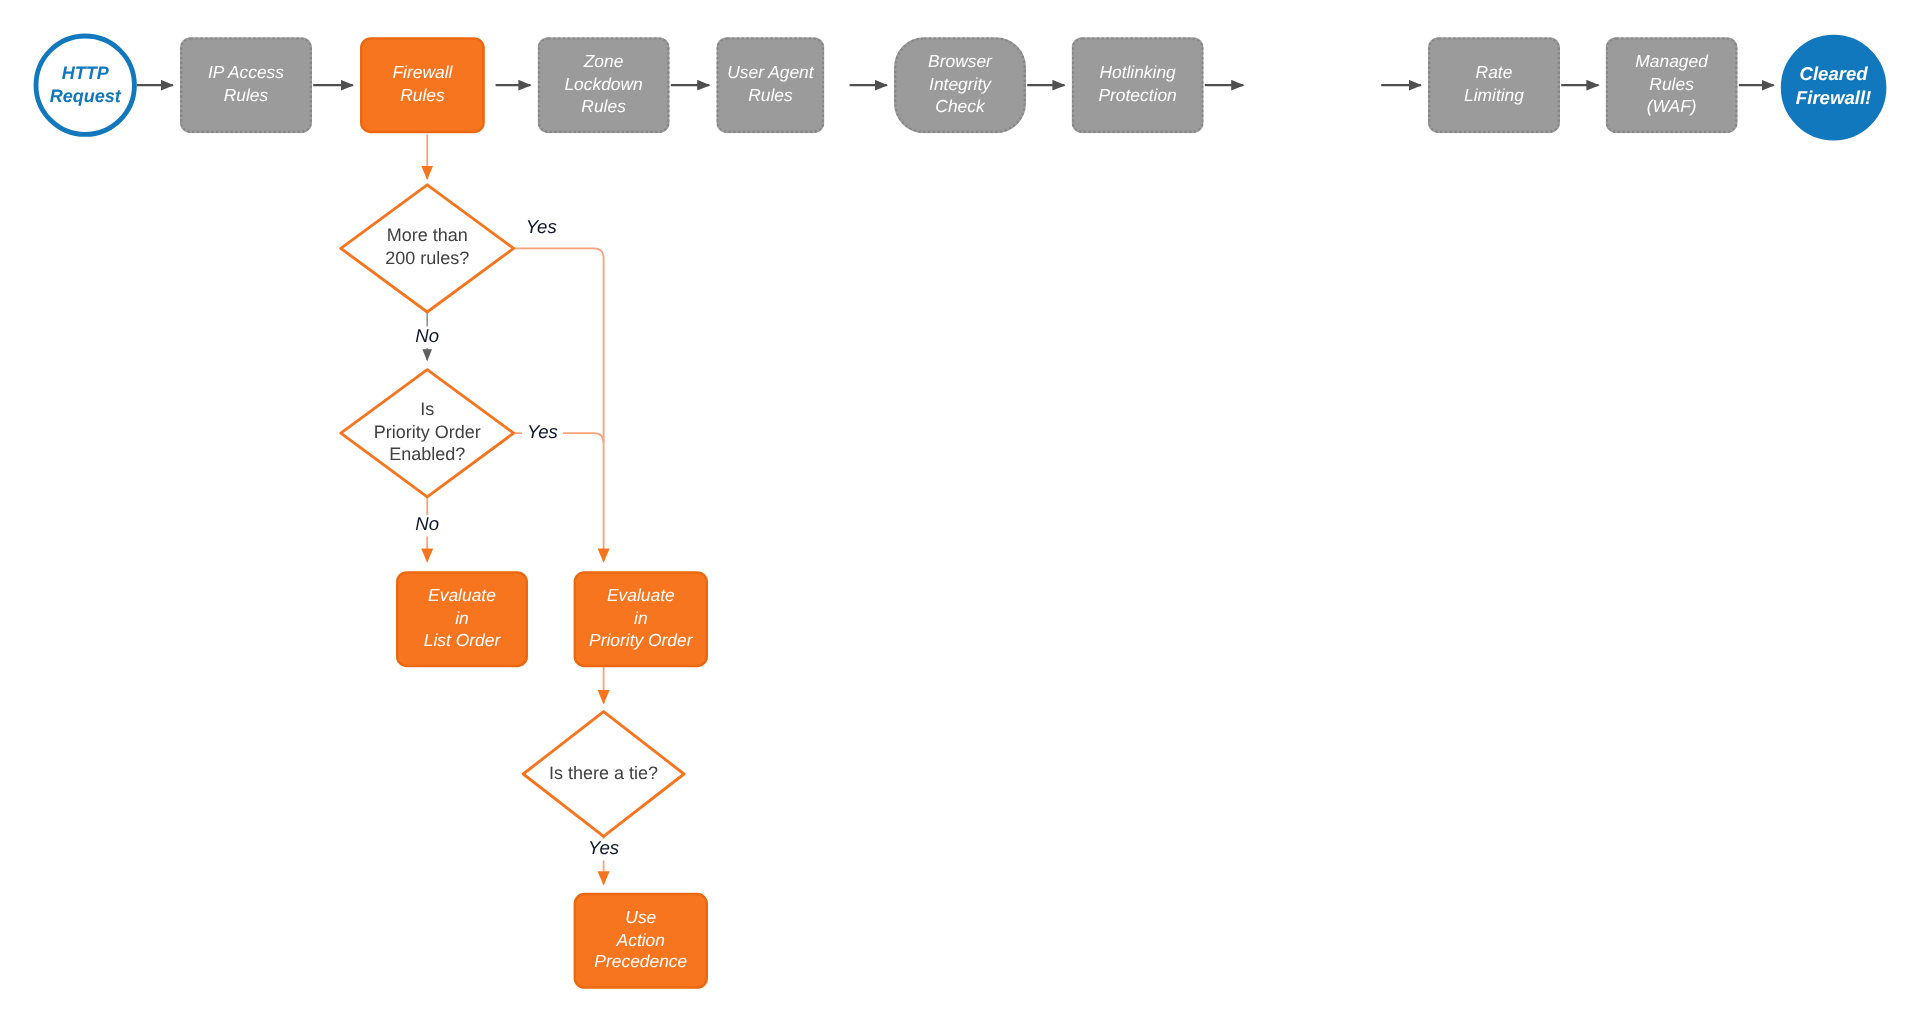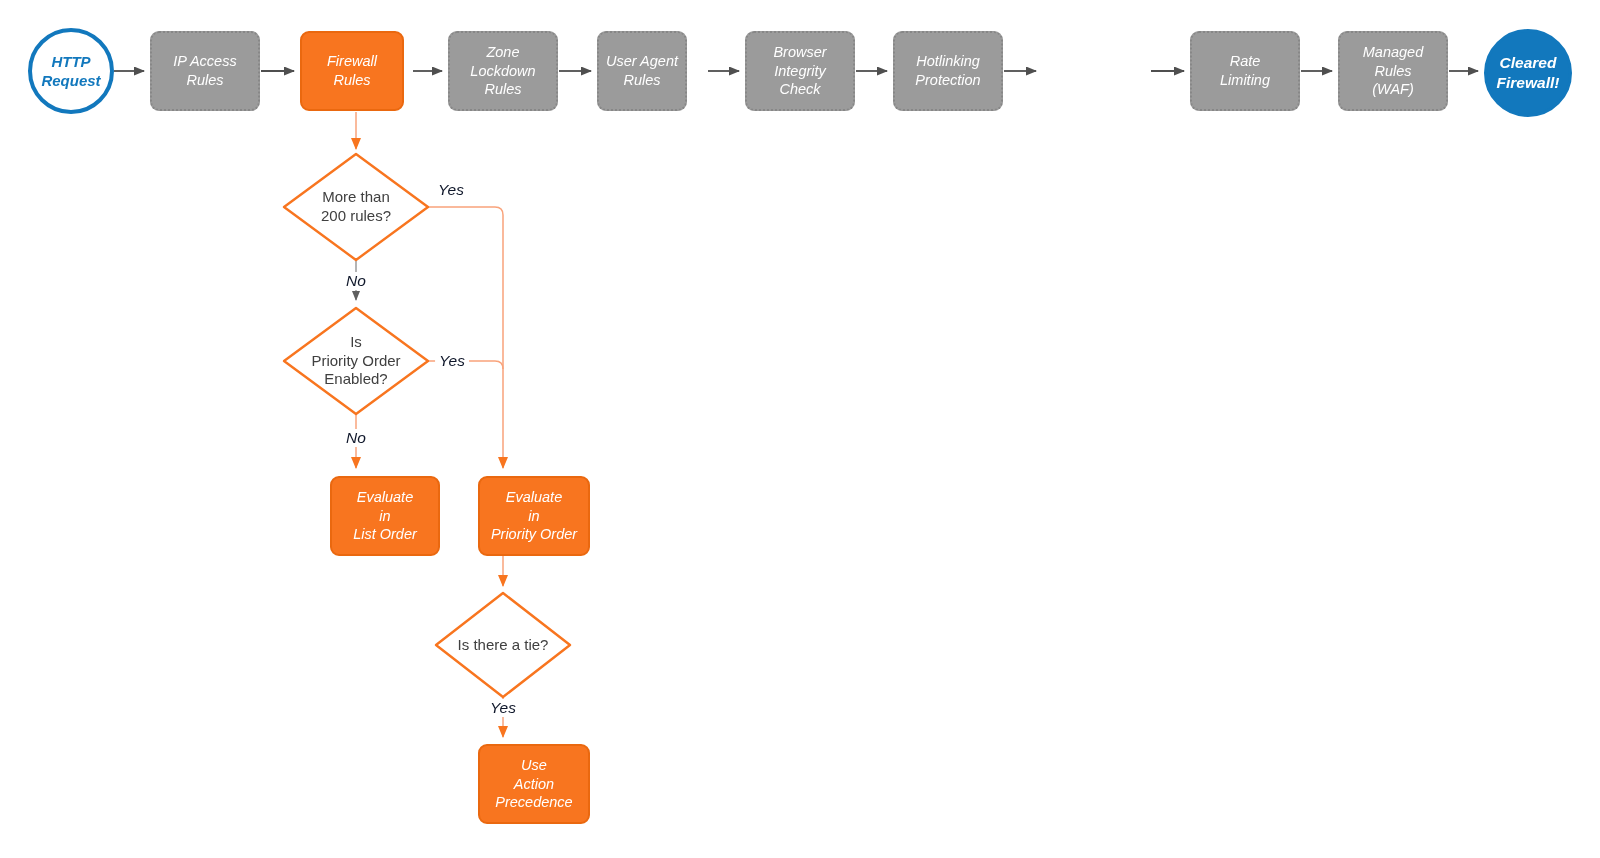--- a/index.html
+++ b/index.html
@@ -164,21 +164,21 @@
   </div>
   <div class="node stage" style="left:448px;width:110px;">
     <span>Zone
 Lockdown
 Rules</span>
   </div>
   <div class="node stage" style="left:597px;width:90px;">
     <span>User Agent
 Rules</span>
   </div>
-  <div class="node stage" style="left:745px;width:110px;">
+  <div class="node stage" style="left:745px;width:110px;border-radius:25px;">
     <span>Browser
 Integrity
 Check</span>
   </div>
   <div class="node stage" style="left:893px;width:110px;">
     <span>Hotlinking
 Protection</span>
   </div>
   <div class="node stage" style="left:1190px;width:110px;">
     <span>Rate

